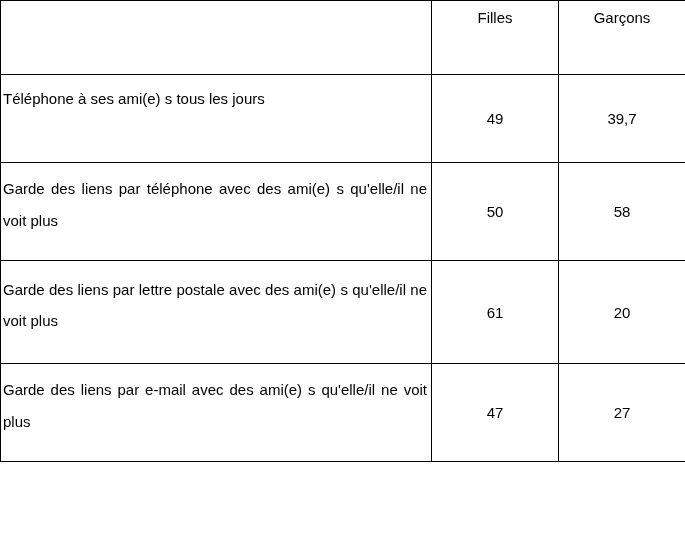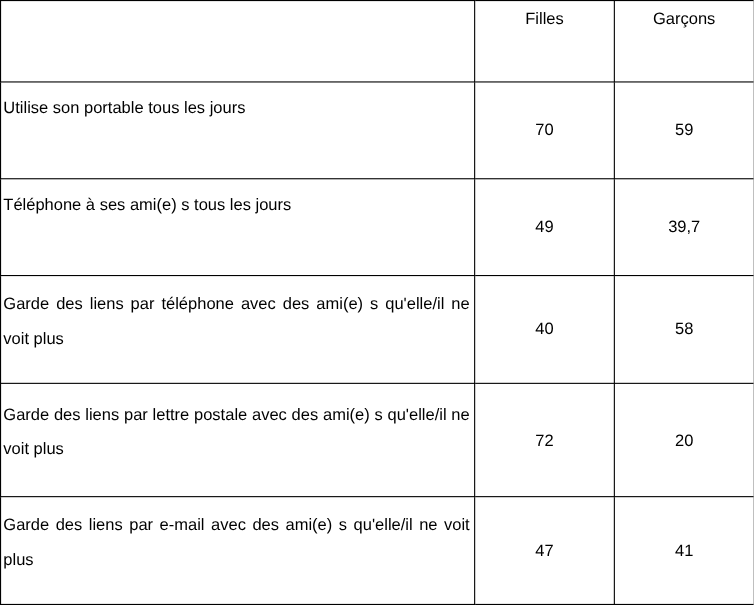--- a/index.html
+++ b/index.html
@@ -60,39 +60,34 @@
     <col class="val">
   </colgroup>
   <thead>
     <tr>
       <th class="blank"></th>
       <th>Filles</th>
       <th>Garçons</th>
     </tr>
   </thead>
   <tbody>
-    <tr class="r0">
-      <td class="label">Utilise son portable tous les jours</td>
-      <td class="val">70</td>
-      <td class="val">59</td>
-    </tr>
     <tr class="r1">
       <td class="label">Téléphone à ses ami(e) s tous les jours</td>
       <td class="val">49</td>
       <td class="val">39,7</td>
     </tr>
     <tr class="r2">
       <td class="label">Garde des liens par téléphone avec des ami(e) s qu'elle/il ne voit plus</td>
-      <td class="val">40</td>
+      <td class="val">50</td>
       <td class="val">58</td>
     </tr>
     <tr class="r3">
       <td class="label">Garde des liens par lettre postale avec des ami(e) s qu'elle/il ne voit plus</td>
-      <td class="val">72</td>
+      <td class="val">61</td>
       <td class="val">20</td>
     </tr>
     <tr class="r4">
       <td class="label">Garde des liens par e-mail avec des ami(e) s qu'elle/il ne voit plus</td>
       <td class="val">47</td>
-      <td class="val">41</td>
+      <td class="val">27</td>
     </tr>
   </tbody>
 </table>
 
 </body></html>

